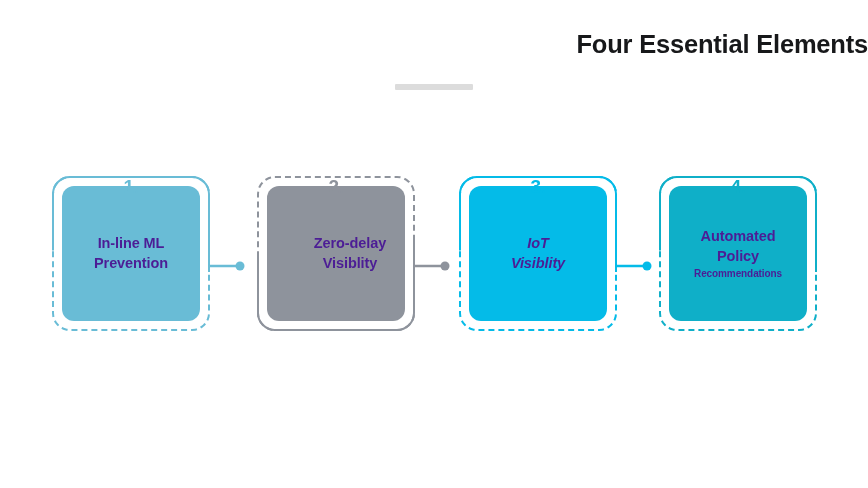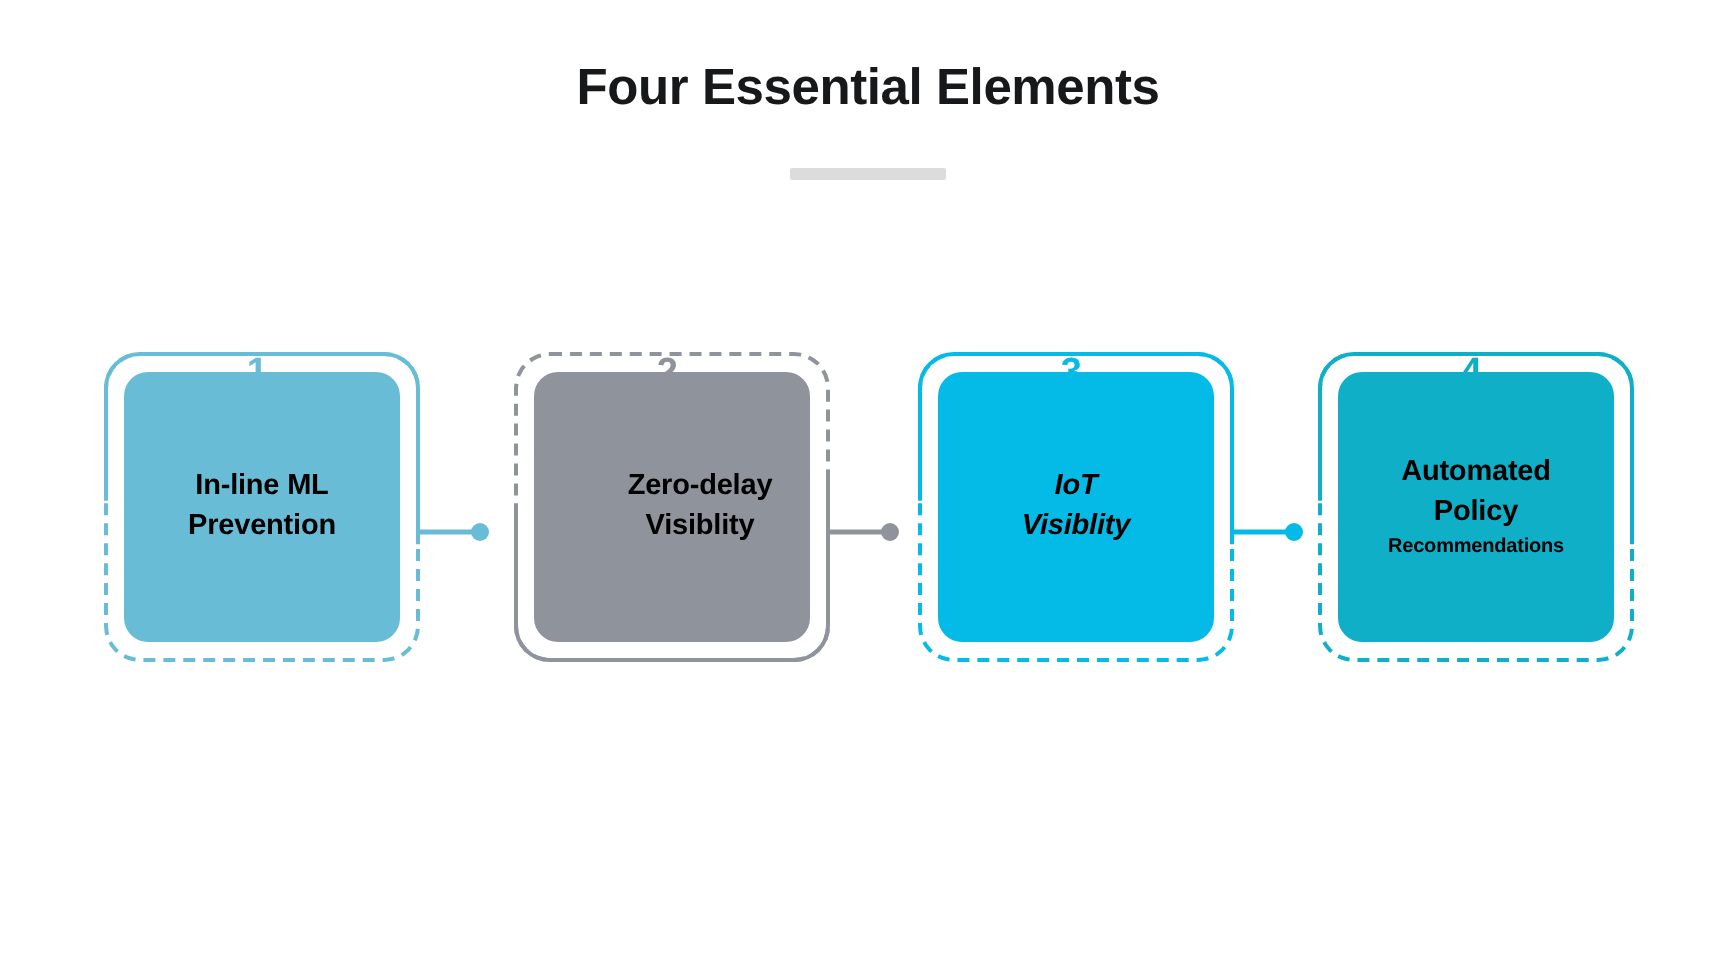--- a/index.html
+++ b/index.html
@@ -24,21 +24,21 @@
     width: 868px;
     text-align: center;
   }
   .title {
     font-size: 25.5px;
     font-weight: bold;
     color: #17181a;
     line-height: 1.32;
     letter-spacing: -0.2px;
   }
-  .title-line { display: block; }
+  .title-line { display: block; text-align: right; }
   .divider {
     width: 78px;
     height: 6px;
     background: #dcdcdc;
     margin: 22px auto 0 auto;
     border-radius: 1px;
   }
 
   
   .cards {
@@ -89,21 +89,21 @@
     left: 10px;
     top: 10px;
     right: 10px;
     bottom: 10px;
     border-radius: 12px;
     display: flex;
     flex-direction: column;
     align-items: center;
     justify-content: center;
     text-align: center;
-    color: #000000;
+    color: #4c1d95;
   }
   .tile-label {
     font-size: 14.5px;
     font-weight: bold;
     line-height: 1.35;
     letter-spacing: -0.1px;
     padding: 0 6px;
   }
   .tile-sub {
     font-size: 10px;

